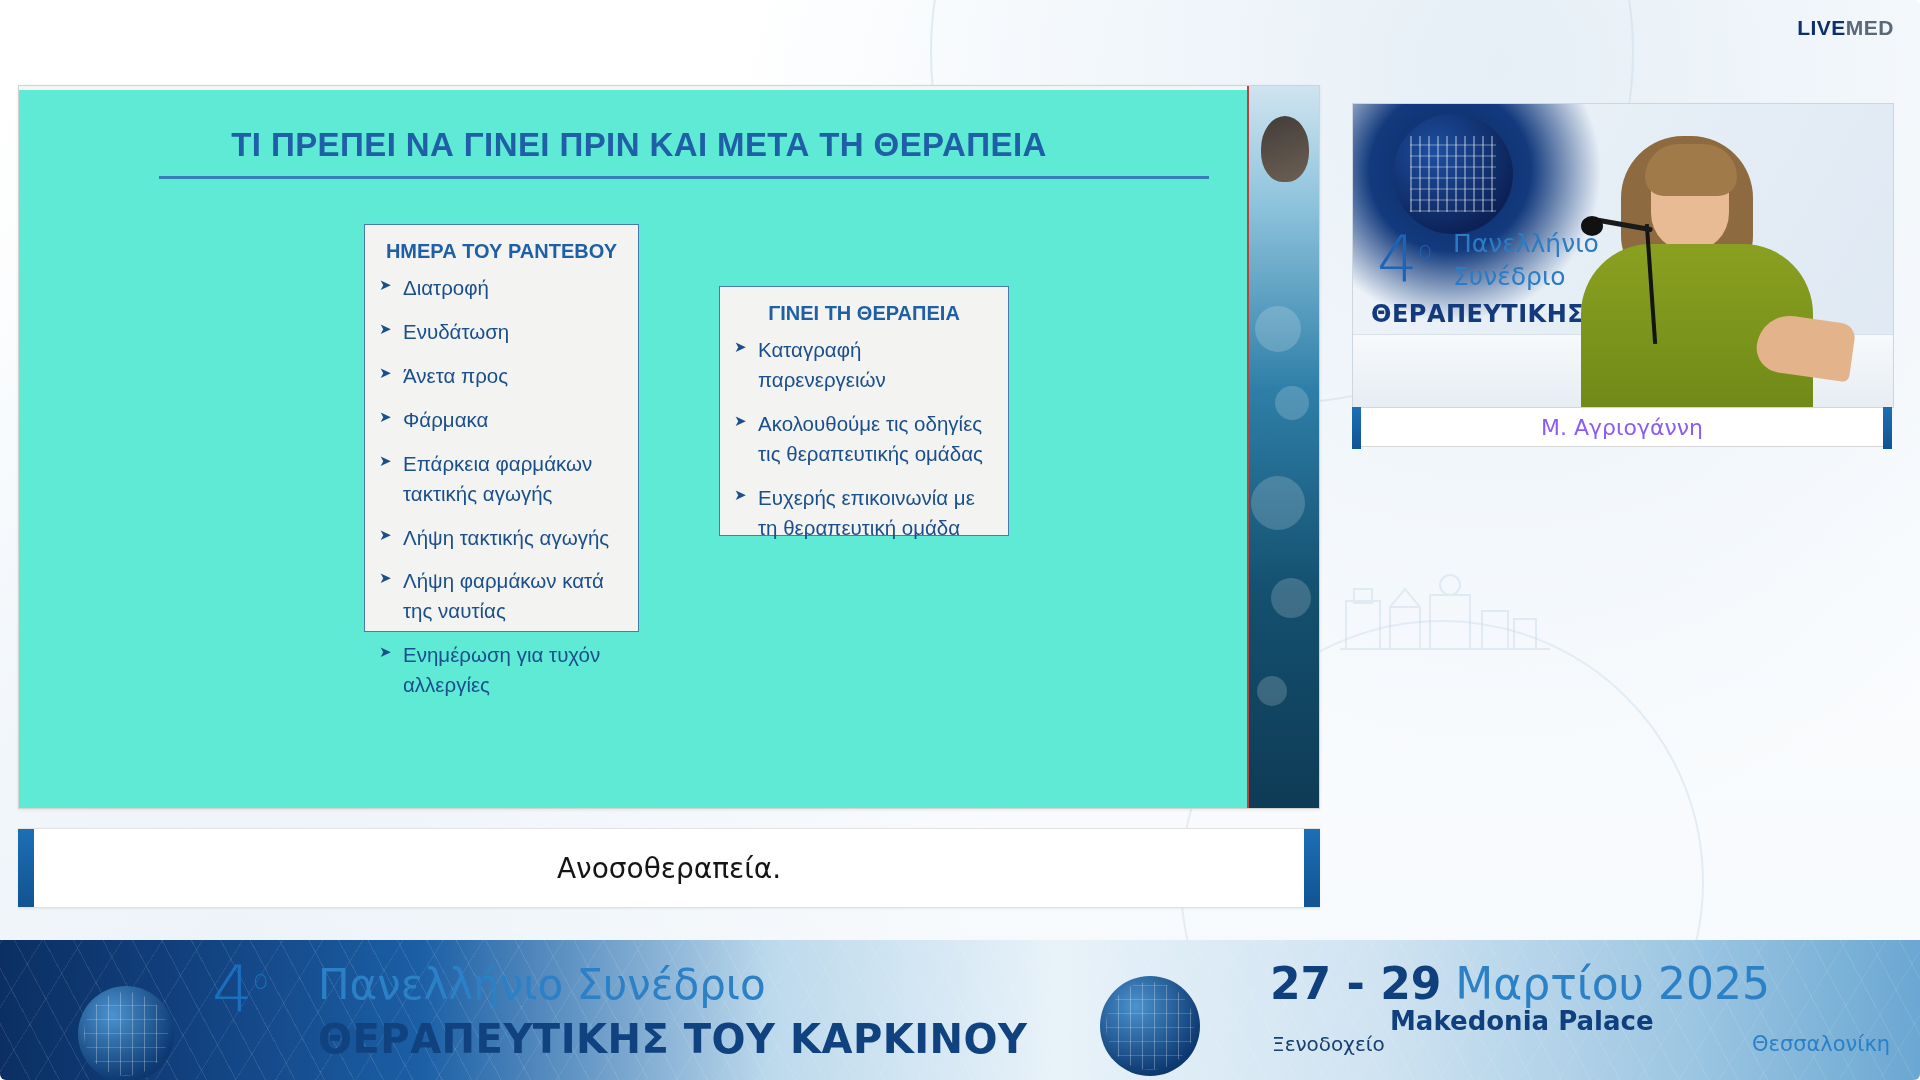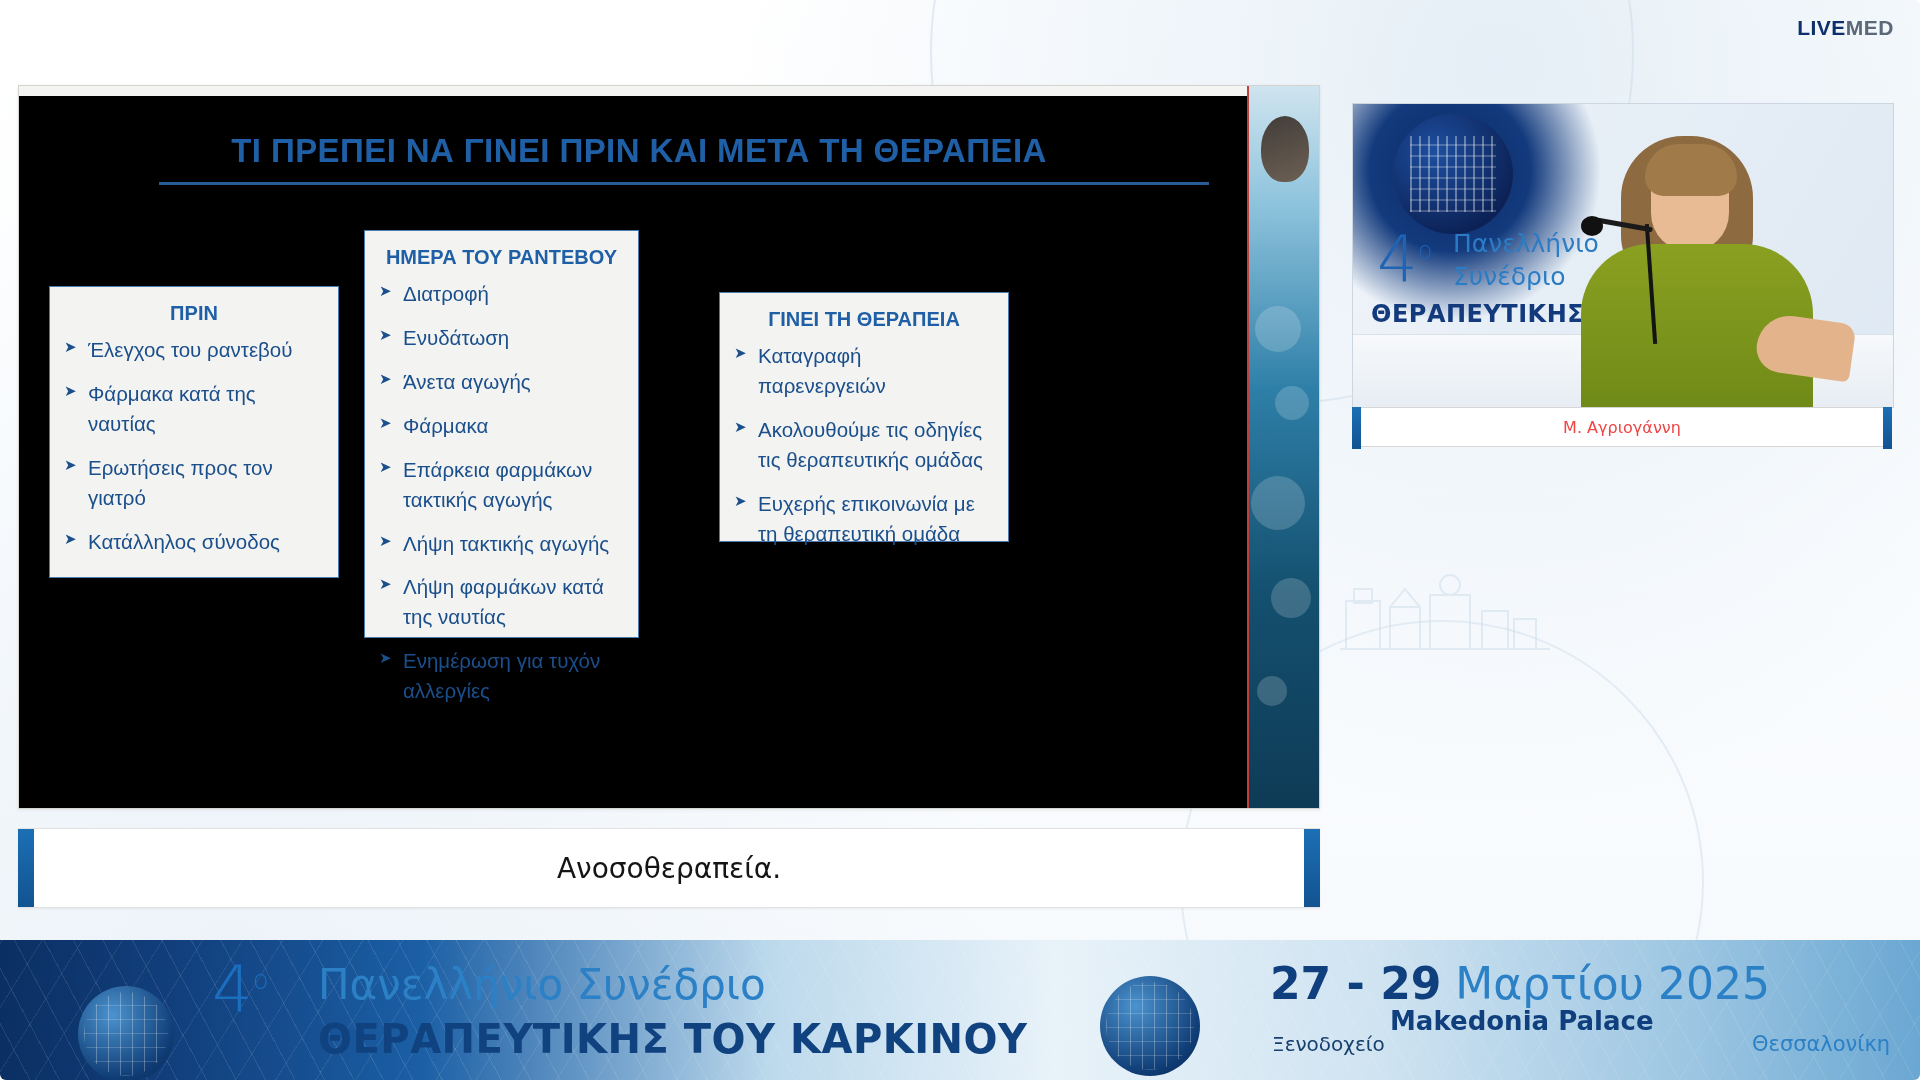--- a/index.html
+++ b/index.html
@@ -63,24 +63,24 @@
     top: 85px;
     width: 1300px;
     height: 722px;
     background: #f4f4f2;
     border: 1px solid #d3d3cf;
     box-shadow: 0 1px 3px rgba(0,0,0,0.08);
     overflow: hidden;
   }
   .slide-inner {
     position: absolute;
-    left: 0; top: 10px;
+    left: 0; top: 4px;
     width: 1228px;
     height: 722px;
-    background: #000000;
+    background: #5eead4;
     padding: 0;
   }
   .slide-title {
     position: absolute;
     left: 60px;
     top: 36px;
     width: 1120px;
     text-align: center;
     font-size: 33px;
     font-weight: bold;
@@ -338,22 +338,22 @@
     position: absolute;
     left: 0;
     top: 304px;
     width: 540px;
     height: 40px;
     background: #ffffff;
     border: 1px solid #d6d6d6;
     display: flex;
     align-items: center;
     justify-content: center;
-    font-size: 16px;
-    color: #ef4444;
+    font-size: 22px;
+    color: #8b5cf6;
     font-family: "DejaVu Sans", sans-serif;
     box-sizing: border-box;
   }
   #speaker-name::before,
   #speaker-name::after {
     content: "";
     position: absolute;
     top: -1px;
     width: 9px;
     height: 42px;
@@ -487,36 +487,27 @@
   <div class="livemed">
     <span>LIVE</span><span class="med">MED</span>
   </div>
 
   <div id="slide">
     <div class="slide-inner">
 
       <div class="slide-title">ΤΙ ΠΡΕΠΕΙ ΝΑ ΓΙΝΕΙ ΠΡΙΝ ΚΑΙ ΜΕΤΑ ΤΗ ΘΕΡΑΠΕΙΑ</div>
       <div class="slide-title-underline"></div>
 
-      <div class="box" id="box-prin">
-        <div class="box-title">ΠΡΙΝ</div>
-        <ul class="blist">
-          <li>Έλεγχος του ραντεβού</li>
-          <li>Φάρμακα κατά της ναυτίας</li>
-          <li>Ερωτήσεις προς τον γιατρό</li>
-          <li>Κατάλληλος σύνοδος</li>
-        </ul>
-      </div>
 
       <div class="box" id="box-day">
         <div class="box-title">ΗΜΕΡΑ ΤΟΥ ΡΑΝΤΕΒΟΥ</div>
         <ul class="blist">
           <li>Διατροφή</li>
           <li>Ενυδάτωση</li>
-          <li>Άνετα αγωγής</li>
+          <li>Άνετα προς</li>
           <li>Φάρμακα</li>
           <li>Επάρκεια φαρμάκων τακτικής αγωγής</li>
           <li>Λήψη τακτικής αγωγής</li>
           <li>Λήψη φαρμάκων κατά της ναυτίας</li>
           <li>Ενημέρωση για τυχόν αλλεργίες</li>
         </ul>
       </div>
 
       <div class="box" id="box-meta">
         <div class="box-title">ΓΙΝΕΙ ΤΗ ΘΕΡΑΠΕΙΑ</div>

